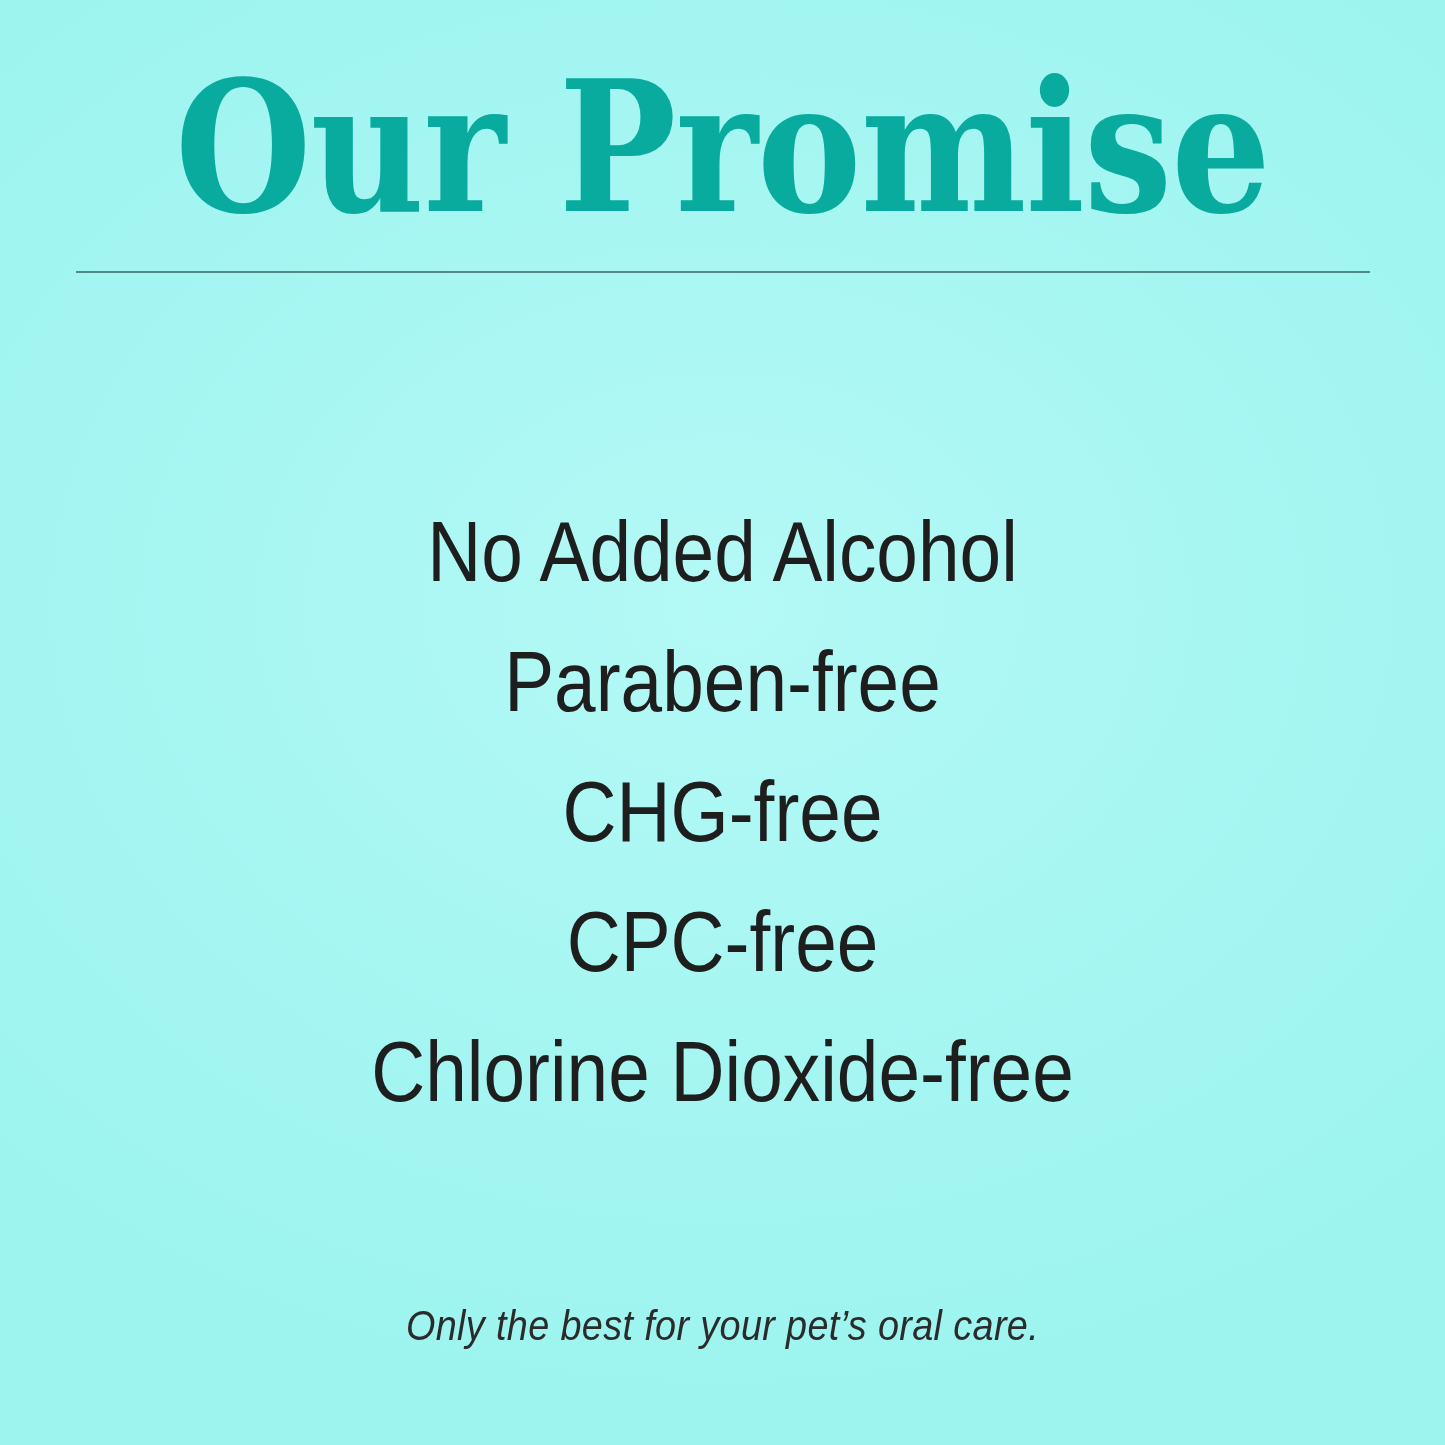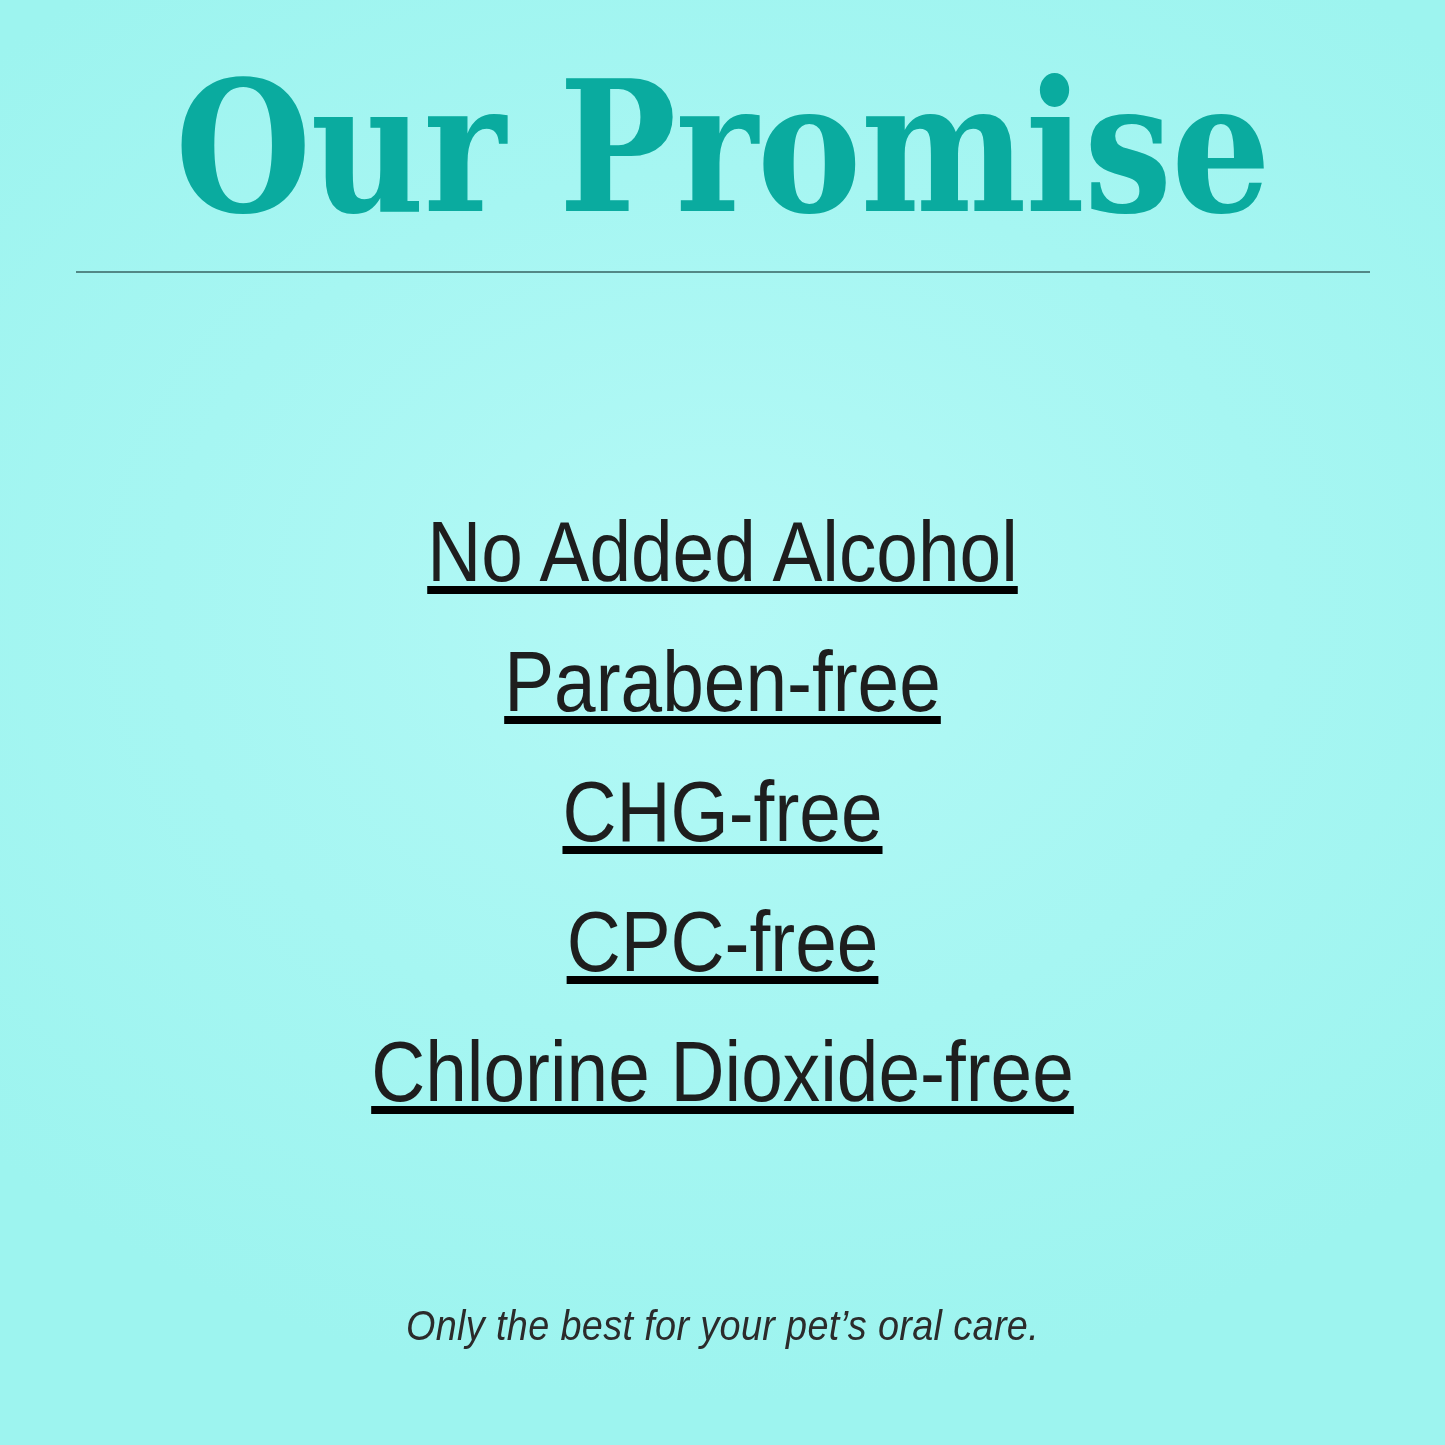--- a/index.html
+++ b/index.html
@@ -62,21 +62,20 @@
     background: #4e8280;
     opacity: 0.95;
   }
 
   
   #promise-list {
     position: absolute;
     left: 0;
     top: 487px;
     width: 1445px;
-    text-decoration: underline;
   }
 
   .promise-item {
     width: 1445px;
     text-align: center;
     color: #1e1e1e;
     font-family: "Liberation Sans", sans-serif;
     font-weight: 400;
     font-size: 85px;
     line-height: 130px;

